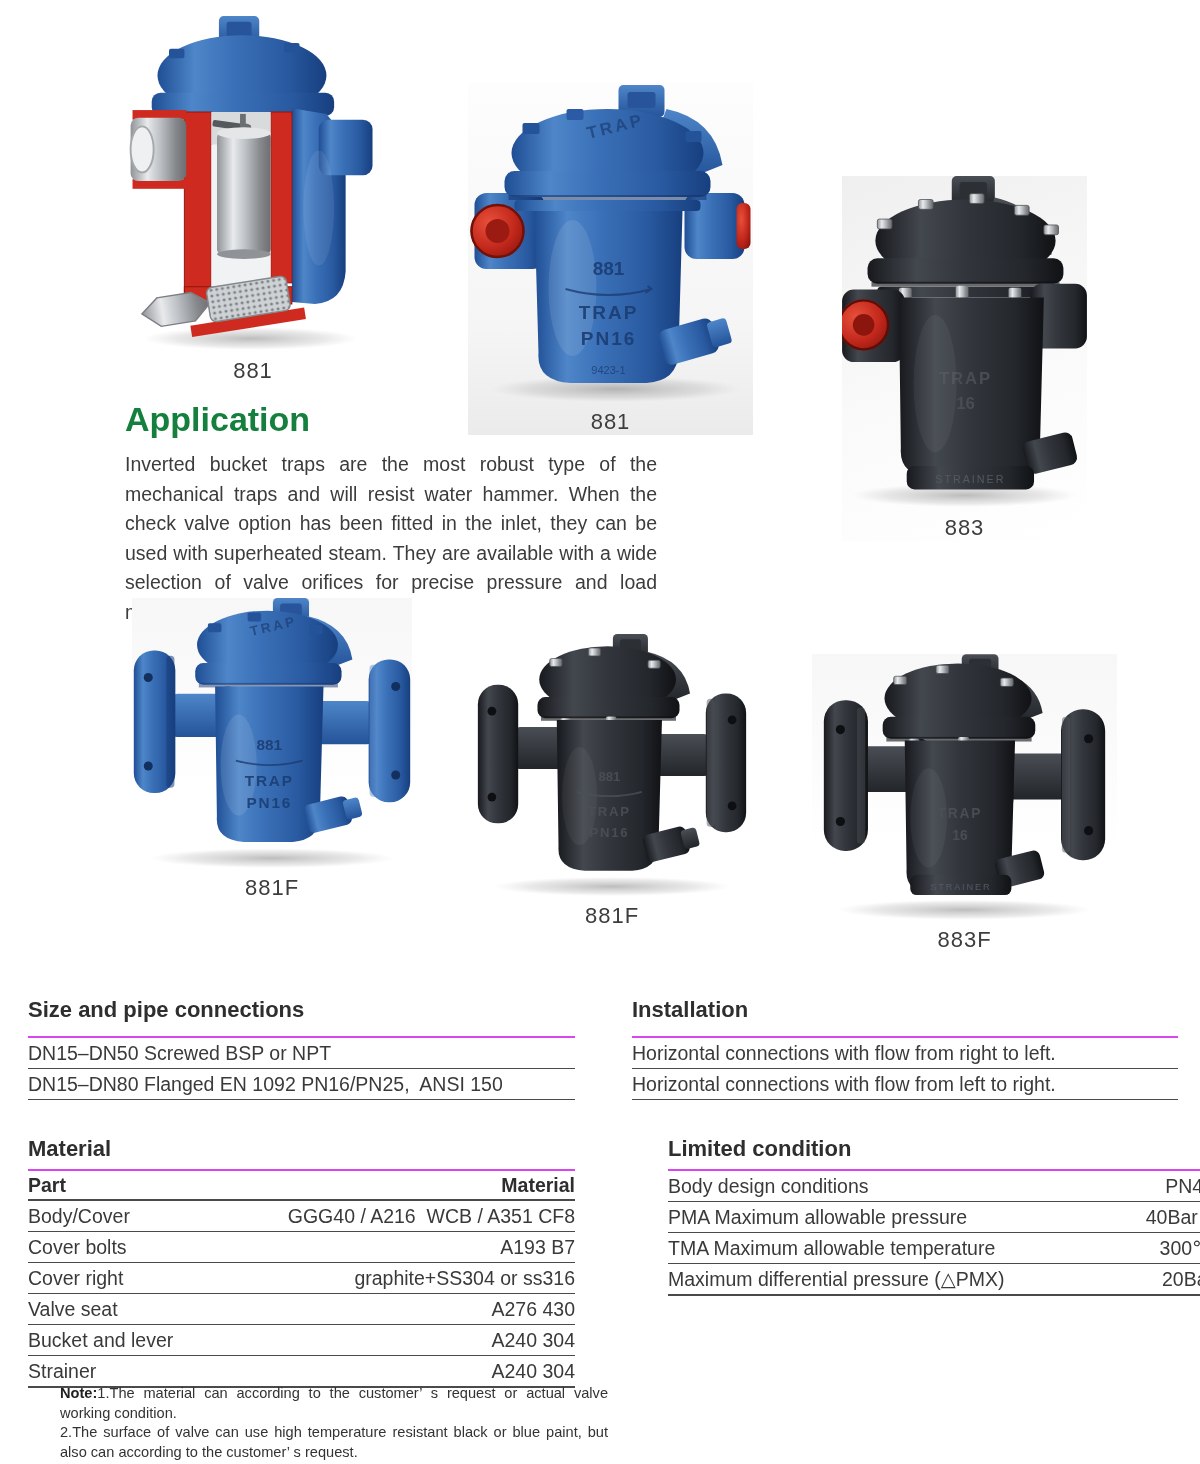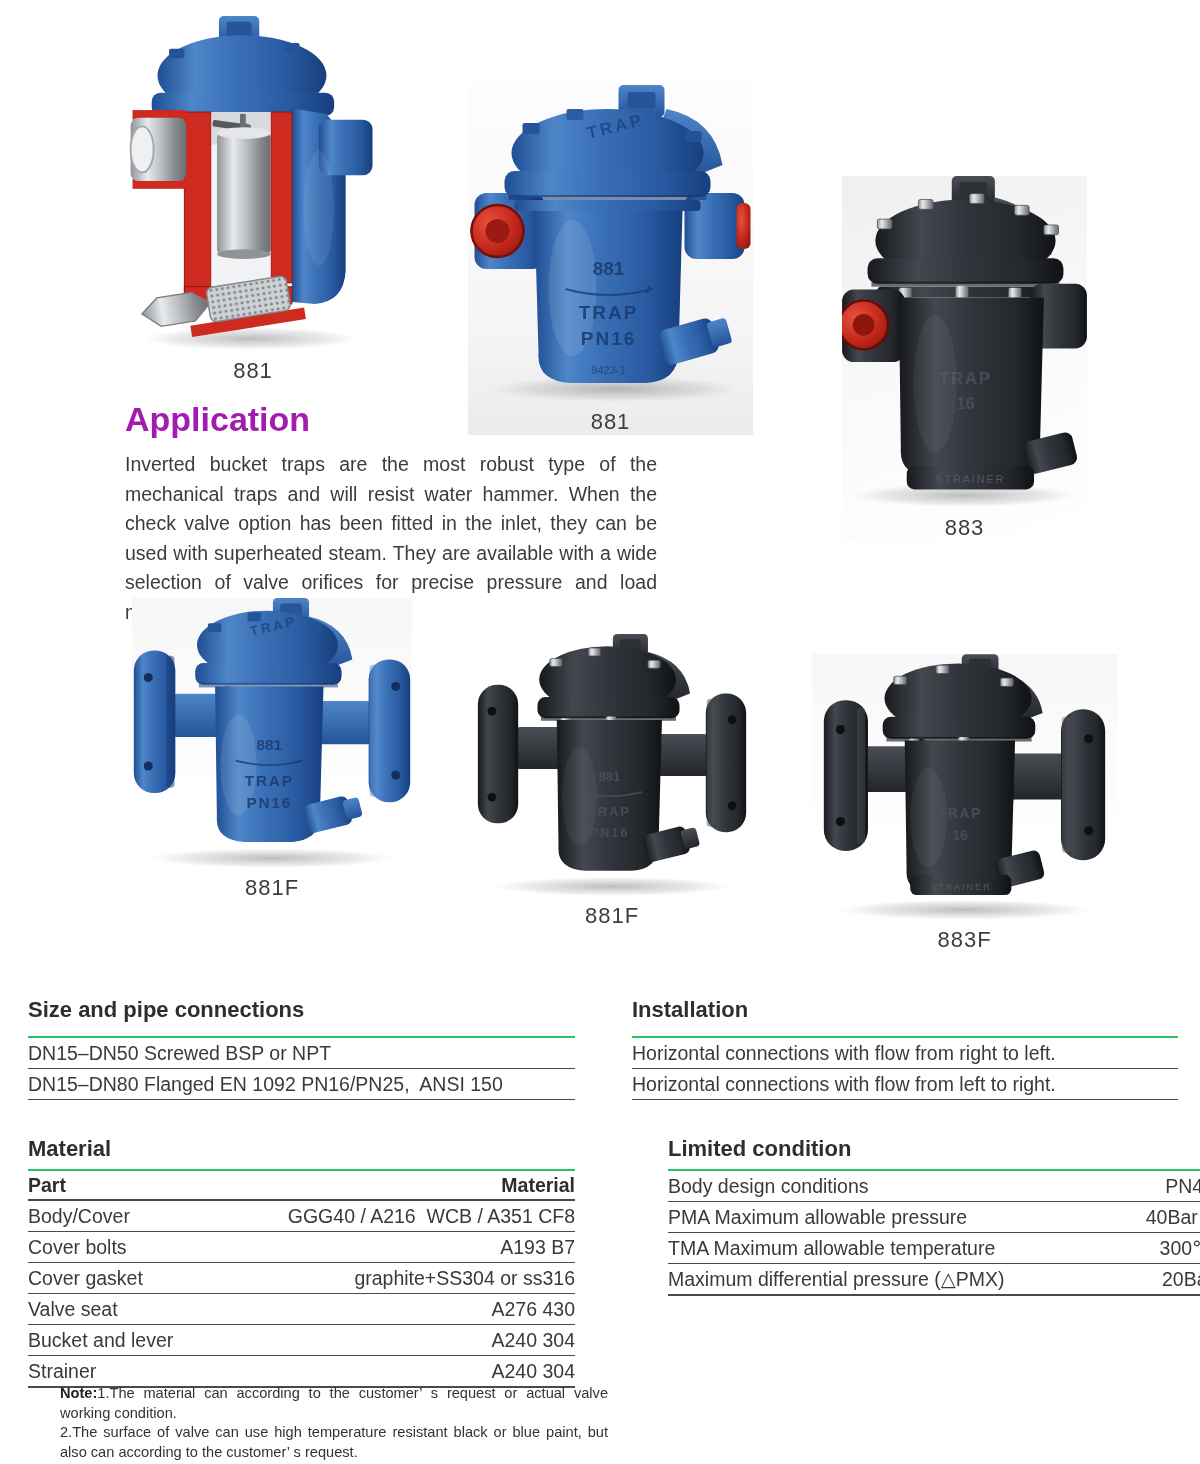--- a/index.html
+++ b/index.html
@@ -7,27 +7,27 @@
         font-family:"Liberation Sans","DejaVu Sans",sans-serif;color:#3a3a3a;}
   figure{position:absolute;margin:0;text-align:center;}
   figcaption{font-size:22px;color:#3d3d3d;letter-spacing:1px;margin-top:6px;}
   svg{display:block;margin:0 auto;}
   svg text{font-family:"Liberation Sans","DejaVu Sans",sans-serif;}
 
   .photo-grad-a{background:linear-gradient(180deg,#fdfdfd 0%,#f5f5f5 70%,#ebebeb 100%);}
   .photo-grad-b{background:linear-gradient(160deg,#efefef 0%,#fafafa 55%,#ffffff 100%);}
   .photo-grad-c{background:linear-gradient(180deg,#f7f7f7 0%,#ffffff 65%);}
 
-  .app-title{position:absolute;left:125px;top:400px;margin:0;font-size:34px;font-weight:bold;color:#a21caf;}
+  .app-title{position:absolute;left:125px;top:400px;margin:0;font-size:34px;font-weight:bold;color:#15803d;}
   .app-body{position:absolute;left:125px;top:450px;width:532px;margin:0;font-size:19.5px;line-height:29.5px;
             text-align:justify;color:#3c3c3c;}
 
   .sec{position:absolute;}
   .sec h2{margin:0;font-size:22px;line-height:33px;font-weight:bold;color:#2e2e2e;}
-  .sec .tbl{border-top:2px solid #22c55e;}
+  .sec .tbl{border-top:2px solid #d946ef;}
   .gap10{height:10px;} .gap4{height:4px;}
   .row{display:flex;justify-content:space-between;align-items:center;height:30px;
        border-bottom:1.5px solid #4a4a4a;font-size:19.5px;color:#3a3a3a;}
   .row.hdr{font-weight:bold;height:28px;border-bottom-width:2px;color:#2e2e2e;text-align:right;}
   .row.last{border-bottom-width:2px;}
   .cell{white-space:pre;}
   .note{position:absolute;left:28px;top:1384px;width:548px;font-size:14.6px;line-height:19.5px;
         text-align:justify;color:#333333;margin-left:32px;}
   .note p{margin:0;}
   .note b{color:#222222;}
@@ -349,21 +349,21 @@
       </div>
       <div class="row">
         <span class="cell">Body/Cover</span>
         <span class="cell">GGG40 / A216  WCB / A351 CF8</span>
       </div>
       <div class="row">
         <span class="cell">Cover bolts</span>
         <span class="cell">A193 B7</span>
       </div>
       <div class="row">
-        <span class="cell">Cover gasket</span>
+        <span class="cell">Cover right</span>
         <span class="cell">graphite+SS304 or ss316</span>
       </div>
       <div class="row">
         <span class="cell">Valve seat</span>
         <span class="cell">A276 430</span>
       </div>
       <div class="row">
         <span class="cell">Bucket and lever</span>
         <span class="cell">A240 304</span>
       </div>

